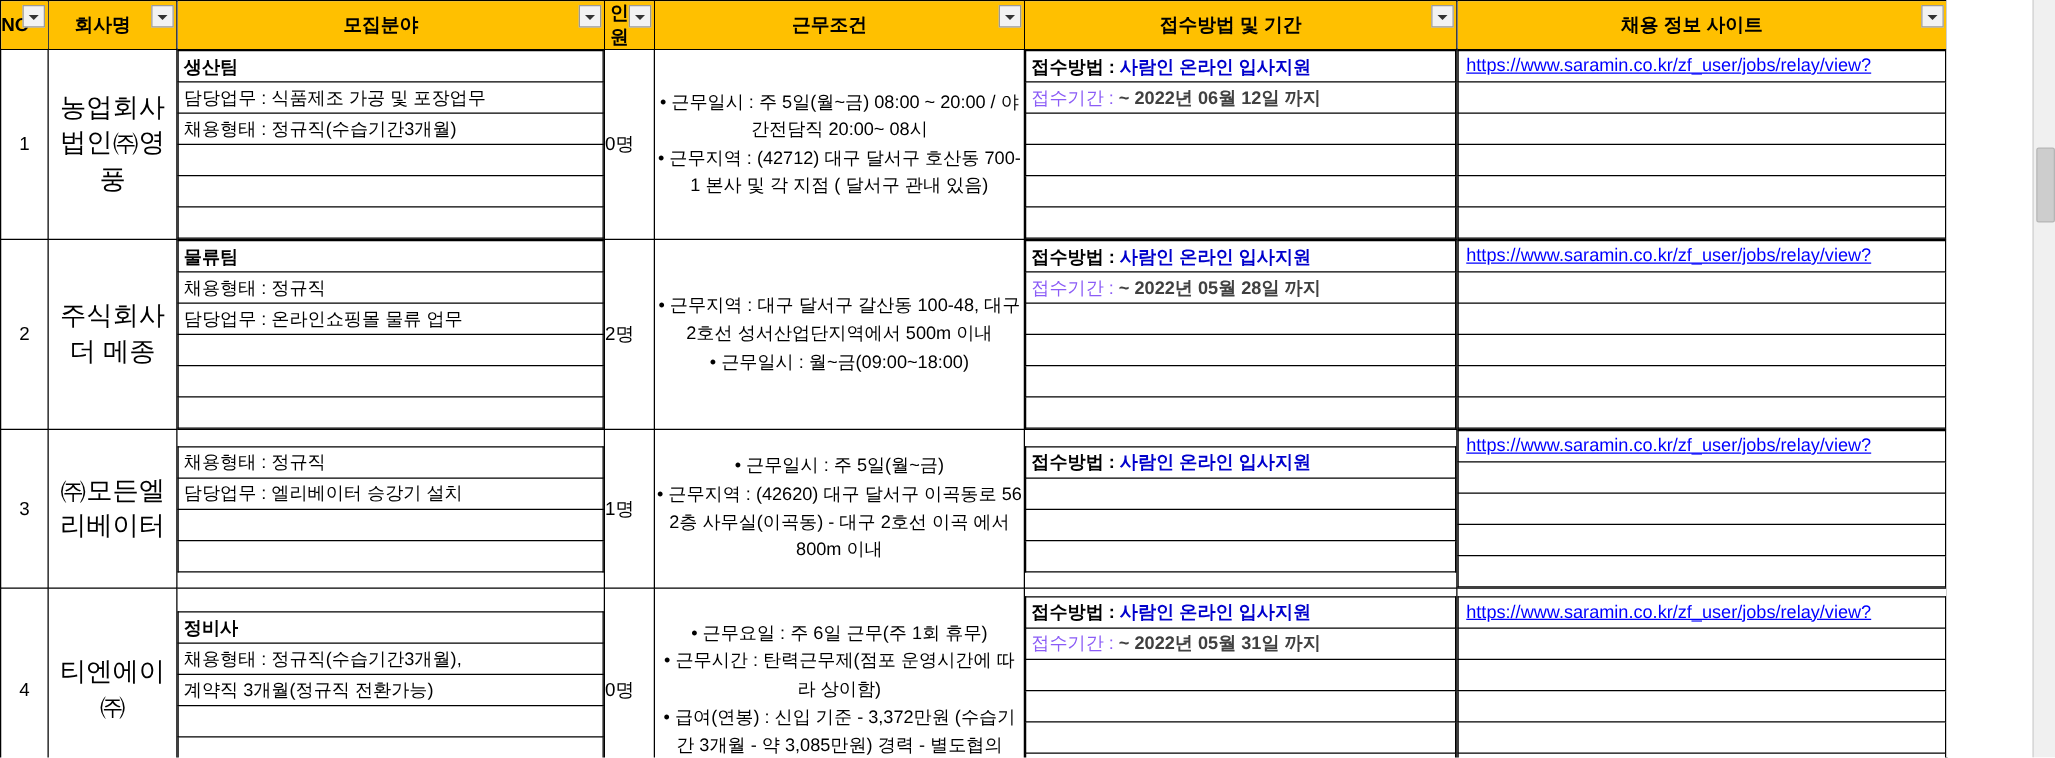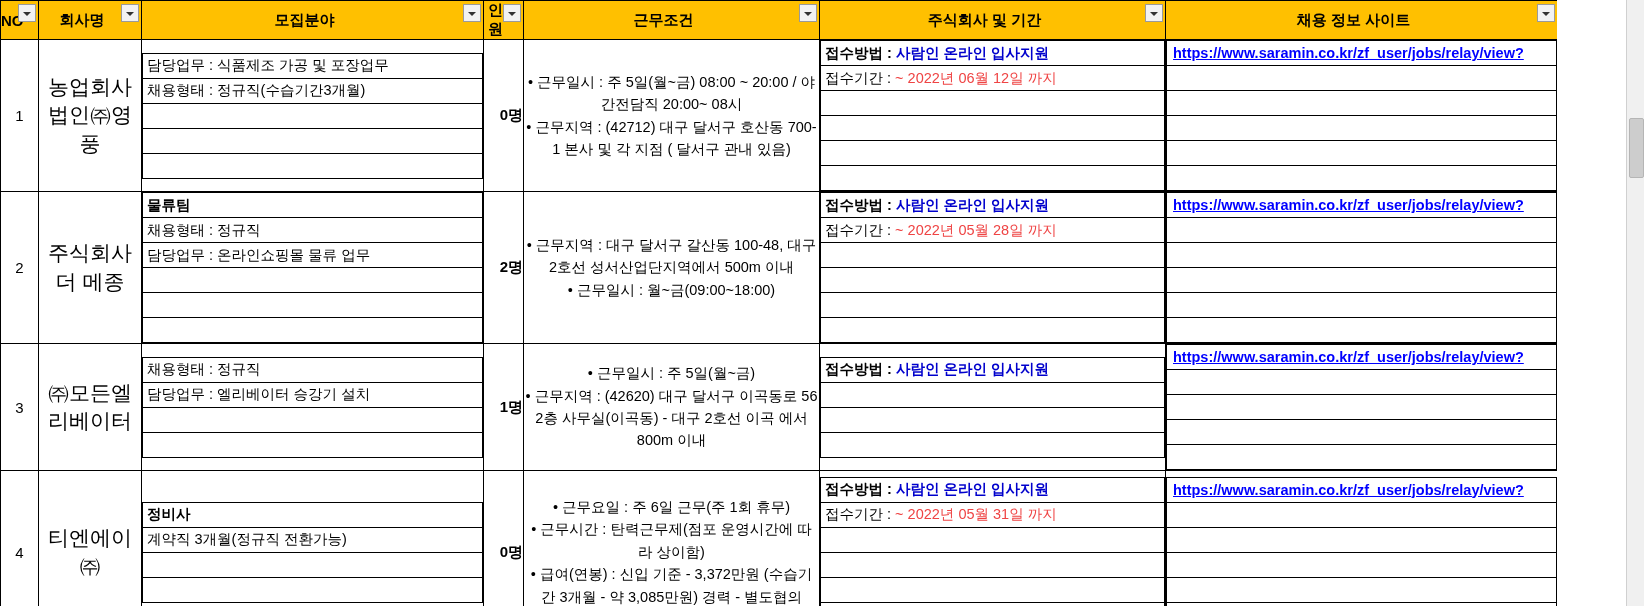--- a/index.html
+++ b/index.html
@@ -70,23 +70,22 @@
     text-align: center;
     font-size: 15px;
   }
   td.company-cell {
     text-align: center;
     font-size: 21px;
     line-height: 1.35;
     padding: 0 2px;
   }
   td.count-cell {
-    text-align: right;
+    text-align: left;
     font-size: 15px;
-    font-weight: bold;
   }
   td.nest {
     padding: 0;
   }
   table.inner {
     border-collapse: collapse;
     table-layout: fixed;
     width: 100%;
     height: 100%;
   }
@@ -103,35 +102,34 @@
   table.inner td.bold { font-weight: bold; }
   td.cond-cell {
     text-align: center;
     font-size: 14.5px;
     line-height: 1.55;
     padding: 2px 6px;
   }
   .cond-line { display: block; }
   td.site-cell {
     padding: 0;
-    font-weight: bold;
   }
   .link-text {
     color: #0000ff;
     text-decoration: underline;
     font-size: 14.5px;
     white-space: nowrap;
     overflow: hidden;
     display: block;
     padding: 0 2px;
   }
   .apply-method { font-weight: bold; }
   .apply-method .val { color: #0000cc; }
-  .apply-period .val { color: #ef4444; font-weight: normal; }
-  .apply-period .lbl { color: #000000; }
+  .apply-period .val { color: #404040; font-weight: bold; }
+  .apply-period .lbl { color: #8b5cf6; }
   
   .scrollbar {
     position: absolute;
     right: 0;
     top: 0;
     width: 17px;
     height: 606px;
     background: #f0f0f0;
     border-left: 1px solid #d0d0d0;
   }
@@ -190,37 +188,40 @@
           </th>
         <th>
             <span class="hdr-label">인원</span>
             <span class="filter-btn"></span>
           </th>
         <th>
             <span class="hdr-label">근무조건</span>
             <span class="filter-btn"></span>
           </th>
         <th>
-            <span class="hdr-label">주식회사 및 기간</span>
+            <span class="hdr-label">접수방법 및 기간</span>
             <span class="filter-btn"></span>
           </th>
         <th>
             <span class="hdr-label">채용 정보 사이트</span>
             <span class="filter-btn"></span>
           </th>
       </tr>
     </thead>
     <tbody>
 
       <tr style="height:150px">
         <td class="no-cell">1</td>
         <td class="company-cell">농업회사법인㈜영풍</td>
         <td class="nest">
           <table class="inner">
             <tbody>
+                <tr>
+                  <td class="bold">생산팀</td>
+                </tr>
             <tr>
                   <td>담당업무 : 식품제조 가공 및 포장업무</td>
                 </tr>
             <tr>
                   <td>채용형태 : 정규직(수습기간3개월)</td>
                 </tr>
             <tr>
                   <td class="blank"></td>
                 </tr>
             <tr>
@@ -443,20 +444,23 @@
       </tr>
 
       <tr style="height:163px">
         <td class="no-cell">4</td>
         <td class="company-cell">티엔에이㈜</td>
         <td class="nest">
           <table class="inner">
             <tbody>
                 <tr>
                   <td class="bold">정비사</td>
+                </tr>
+            <tr>
+                  <td>채용형태 : 정규직(수습기간3개월),</td>
                 </tr>
             <tr>
                   <td>계약직 3개월(정규직 전환가능)</td>
                 </tr>
             <tr>
                   <td class="blank"></td>
                 </tr>
             <tr>
                   <td class="blank"></td>
                 </tr>

